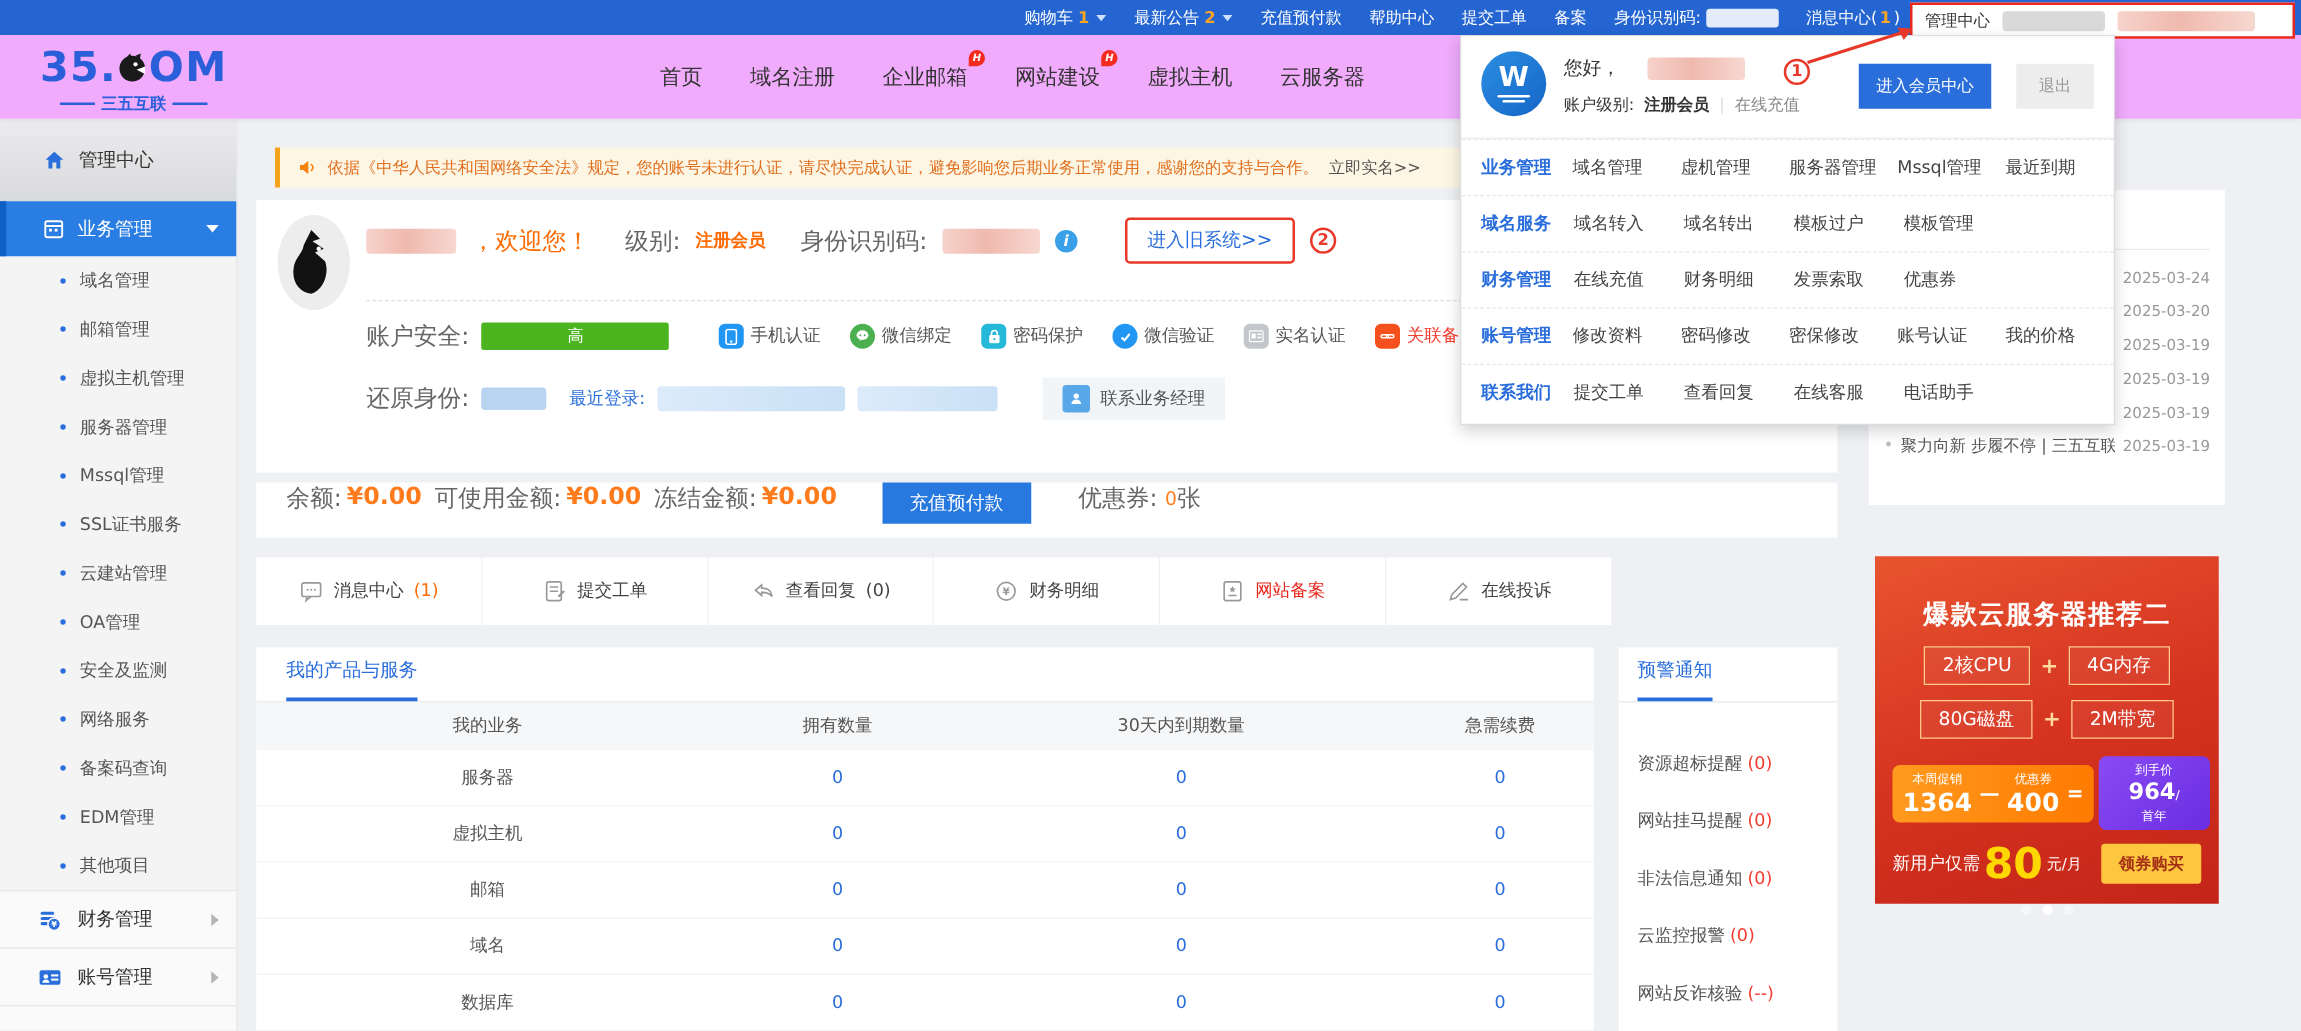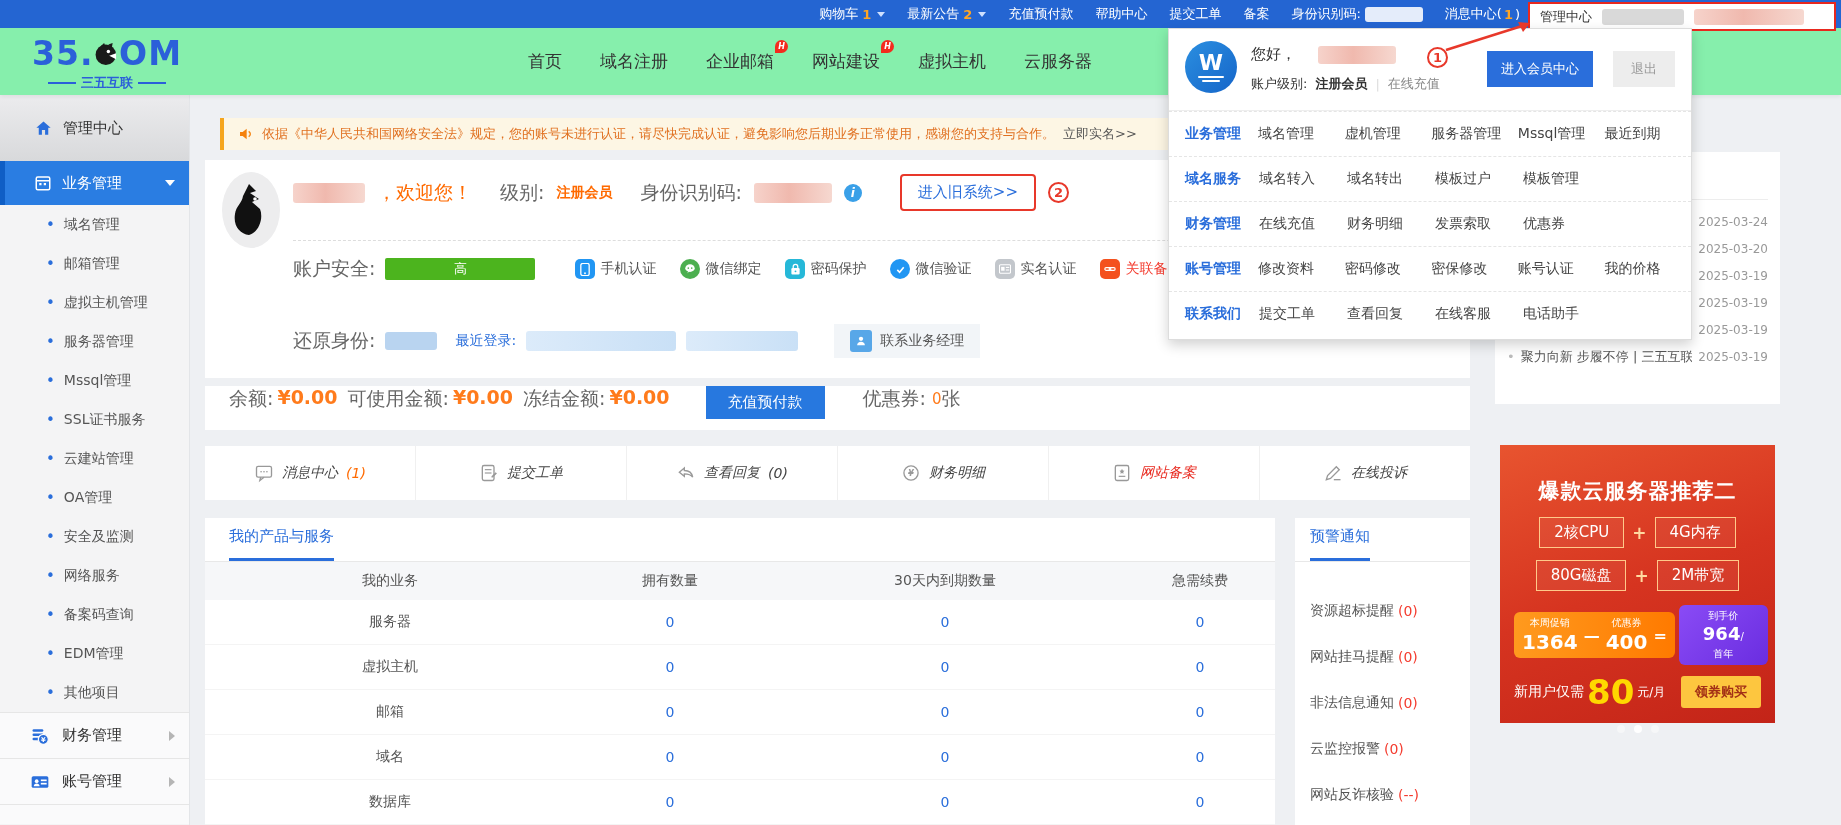--- a/index.html
+++ b/index.html
@@ -9,21 +9,21 @@
   
   .topbar { position:absolute; left:0; top:0; width:1841px; height:28px; background:#2465d2; z-index:30; }
   .tb-right { position:absolute; right:321px; top:0; height:28px; display:flex; align-items:center; gap:22px; }
   .tb-item { color:#fff; font-size:13px; display:flex; align-items:center; gap:4px; white-space:nowrap; cursor:pointer; }
   .tb-num { color:#ffa524; font-style:normal; font-weight:bold; }
   .tb-caret { width:0; height:0; border-left:4px solid transparent; border-right:4px solid transparent; border-top:5px solid #cfe0ff; margin-left:2px; }
   .admin-box { position:absolute; left:1528px; top:2px; width:308px; height:29px; background:#fff; border:2px solid #e8281e; display:flex; align-items:center; gap:10px; padding:0 10px; z-index:45; }
   .admin-box span { font-size:13px; color:#333; }
 
   
-  .header { position:absolute; left:0; top:28px; width:1841px; height:67px; background:#86efac; box-shadow:0 2px 4px rgba(0,0,0,.06); z-index:5; }
+  .header { position:absolute; left:0; top:28px; width:1841px; height:67px; background:#f0abfc; box-shadow:0 2px 4px rgba(0,0,0,.06); z-index:5; }
   .logo { position:absolute; left:32px; top:6px; width:150px; text-align:center; }
   .logo-line1 { font-size:33px; font-weight:bold; color:#2b5fd9; letter-spacing:1px; display:flex; align-items:center; justify-content:center; }
   .logo-sub { font-size:13px; color:#2b5fd9; font-weight:bold; display:flex; align-items:center; gap:5px; justify-content:center; margin-top:1px; }
   .logo-sub:before,.logo-sub:after { content:""; width:28px; height:2px; background:#2b5fd9; }
   .nav { position:absolute; left:528px; top:0; height:67px; display:flex; align-items:center; gap:38px; }
   .nav-item { font-size:17px; color:#333; position:relative; cursor:pointer; white-space:nowrap; }
   .hot-badge { position:absolute; right:-14px; top:-10px; width:13px; height:13px; background:#f32b1e; color:#fff; font-size:8px; font-weight:bold; display:flex; align-items:center; justify-content:center; border-radius:50% 50% 50% 0; transform:rotate(0deg); }
 
   
   .page-bg { position:absolute; left:0; top:95px; width:1841px; height:730px; background:#eef0f3; }
@@ -54,34 +54,34 @@
   .redbox a { color:#2a6edb; font-size:15px; text-decoration:none; }
   .anno-circle { width:21px; height:21px; border:2px solid #e8382a; border-radius:50%; color:#e8382a; font-size:13px; font-weight:bold; display:flex; align-items:center; justify-content:center; }
   .u-divider { position:absolute; left:88px; right:40px; top:80px; border-top:1px dashed #ddd; }
   .u-line2 { position:absolute; left:88px; top:96px; display:flex; align-items:center; gap:10px; }
   .sec-bar { width:150px; height:22px; background:#4cb41e; color:#fff; font-size:13px; display:flex; align-items:center; justify-content:center; border-radius:2px; margin-right:16px; }
   .badge { display:flex; align-items:center; gap:5px; margin-left:14px; cursor:pointer; }
   .badge span { font-size:14px; color:#555; }
   .badge.red span { color:#f43b2e; }
   .bic { width:20px; height:20px; border-radius:5px; display:flex; align-items:center; justify-content:center; }
   .bic.round { border-radius:50%; }
-  .u-line3 { position:absolute; left:88px; top:142px; display:flex; align-items:center; gap:10px;margin-top:22px; }
+  .u-line3 { position:absolute; left:88px; top:142px; display:flex; align-items:center; gap:10px; }
   .link-blue { color:#2a6edb; font-size:14px; cursor:pointer; }
   .contact-btn { margin-left:26px; background:#f2f5f8; height:34px; display:flex; align-items:center; gap:8px; padding:0 16px; cursor:pointer; }
   .contact-btn span { color:#555; font-size:14px; }
 
   
   .balance { position:absolute; left:205px; top:386px; width:1265px; height:44px; background:#fff; display:flex; align-items:flex-start; padding-left:24px; z-index:6; }
   .money { color:#ff7b1c; font-size:19px; font-weight:600; margin:0 10px 0 4px; }
   .recharge-btn { margin-left:26px; background:#2778df; color:#fff; font-size:15px; padding:7px 22px; border:none; cursor:pointer; }
   .coupon-grp { margin-left:38px; display:flex; align-items:center; }
   .coupon-num { color:#ff7b1c; font-size:15px; margin-left:6px; }
 
   
-  .quick { position:absolute; left:205px; top:446px; width:1265px; height:54px; background:#fff; display:flex; z-index:6;font-style:italic; }
+  .quick { position:absolute; left:205px; top:446px; width:1084px; height:54px; background:#fff; display:flex; z-index:6; }
   .q-item { flex:1; display:flex; align-items:center; justify-content:center; gap:8px; border-left:1px solid #f0f0f0; cursor:pointer; }
   .q-item:first-child { border-left:none; }
   .q-item span.q-lab { font-size:14px; color:#444; }
   .q-item .q-badge { font-size:14px; color:#444; }
   .q-item .q-badge.hl { color:#ff6a00; }
   .q-item.red span { color:#e8281e; }
 
   
   .products { position:absolute; left:205px; top:518px; width:1070px; height:307px; background:#fff; z-index:6; }
   .p-tabbar { height:44px; border-bottom:1px solid #e8e8e8; display:flex; align-items:flex-end; }

